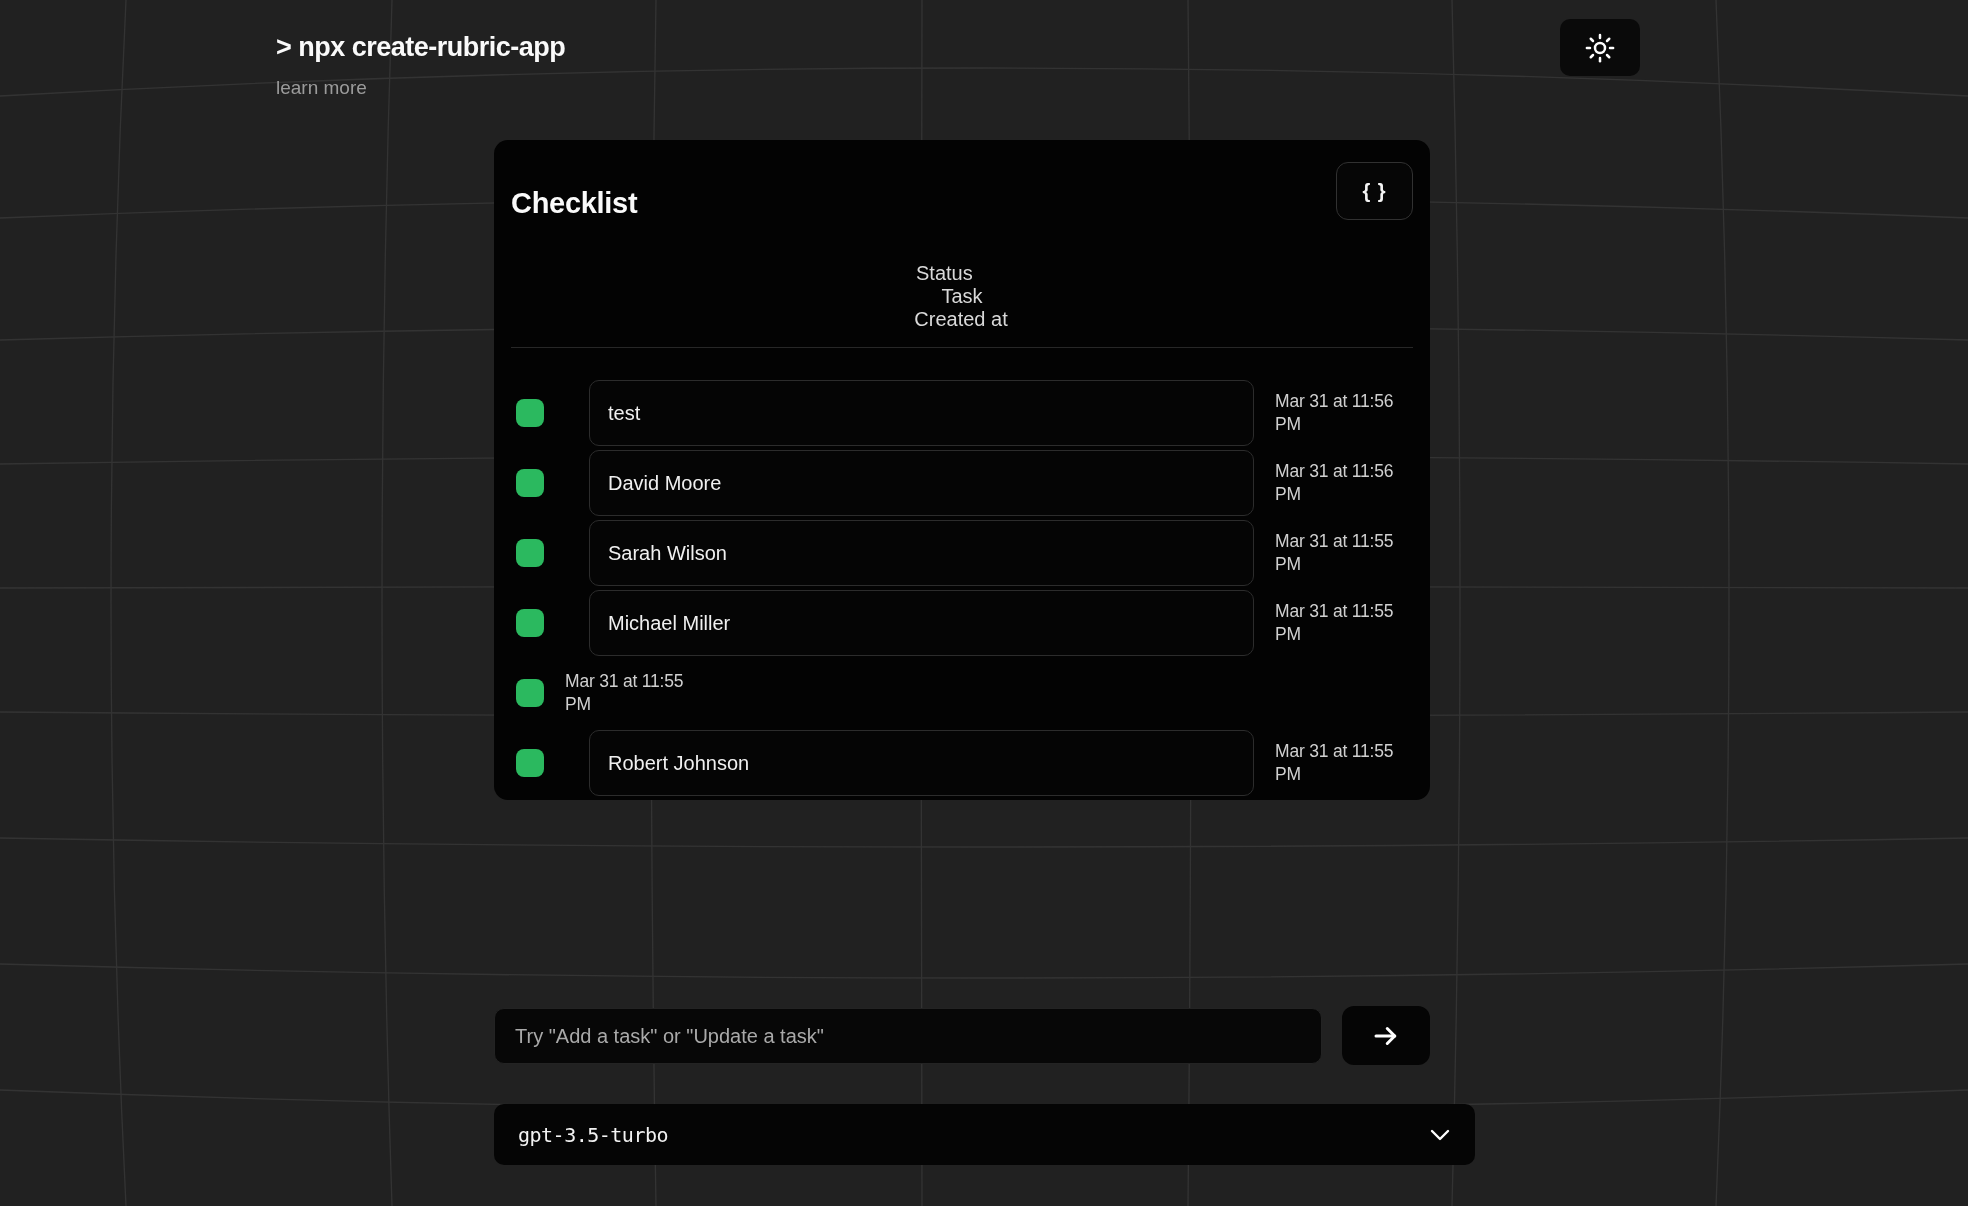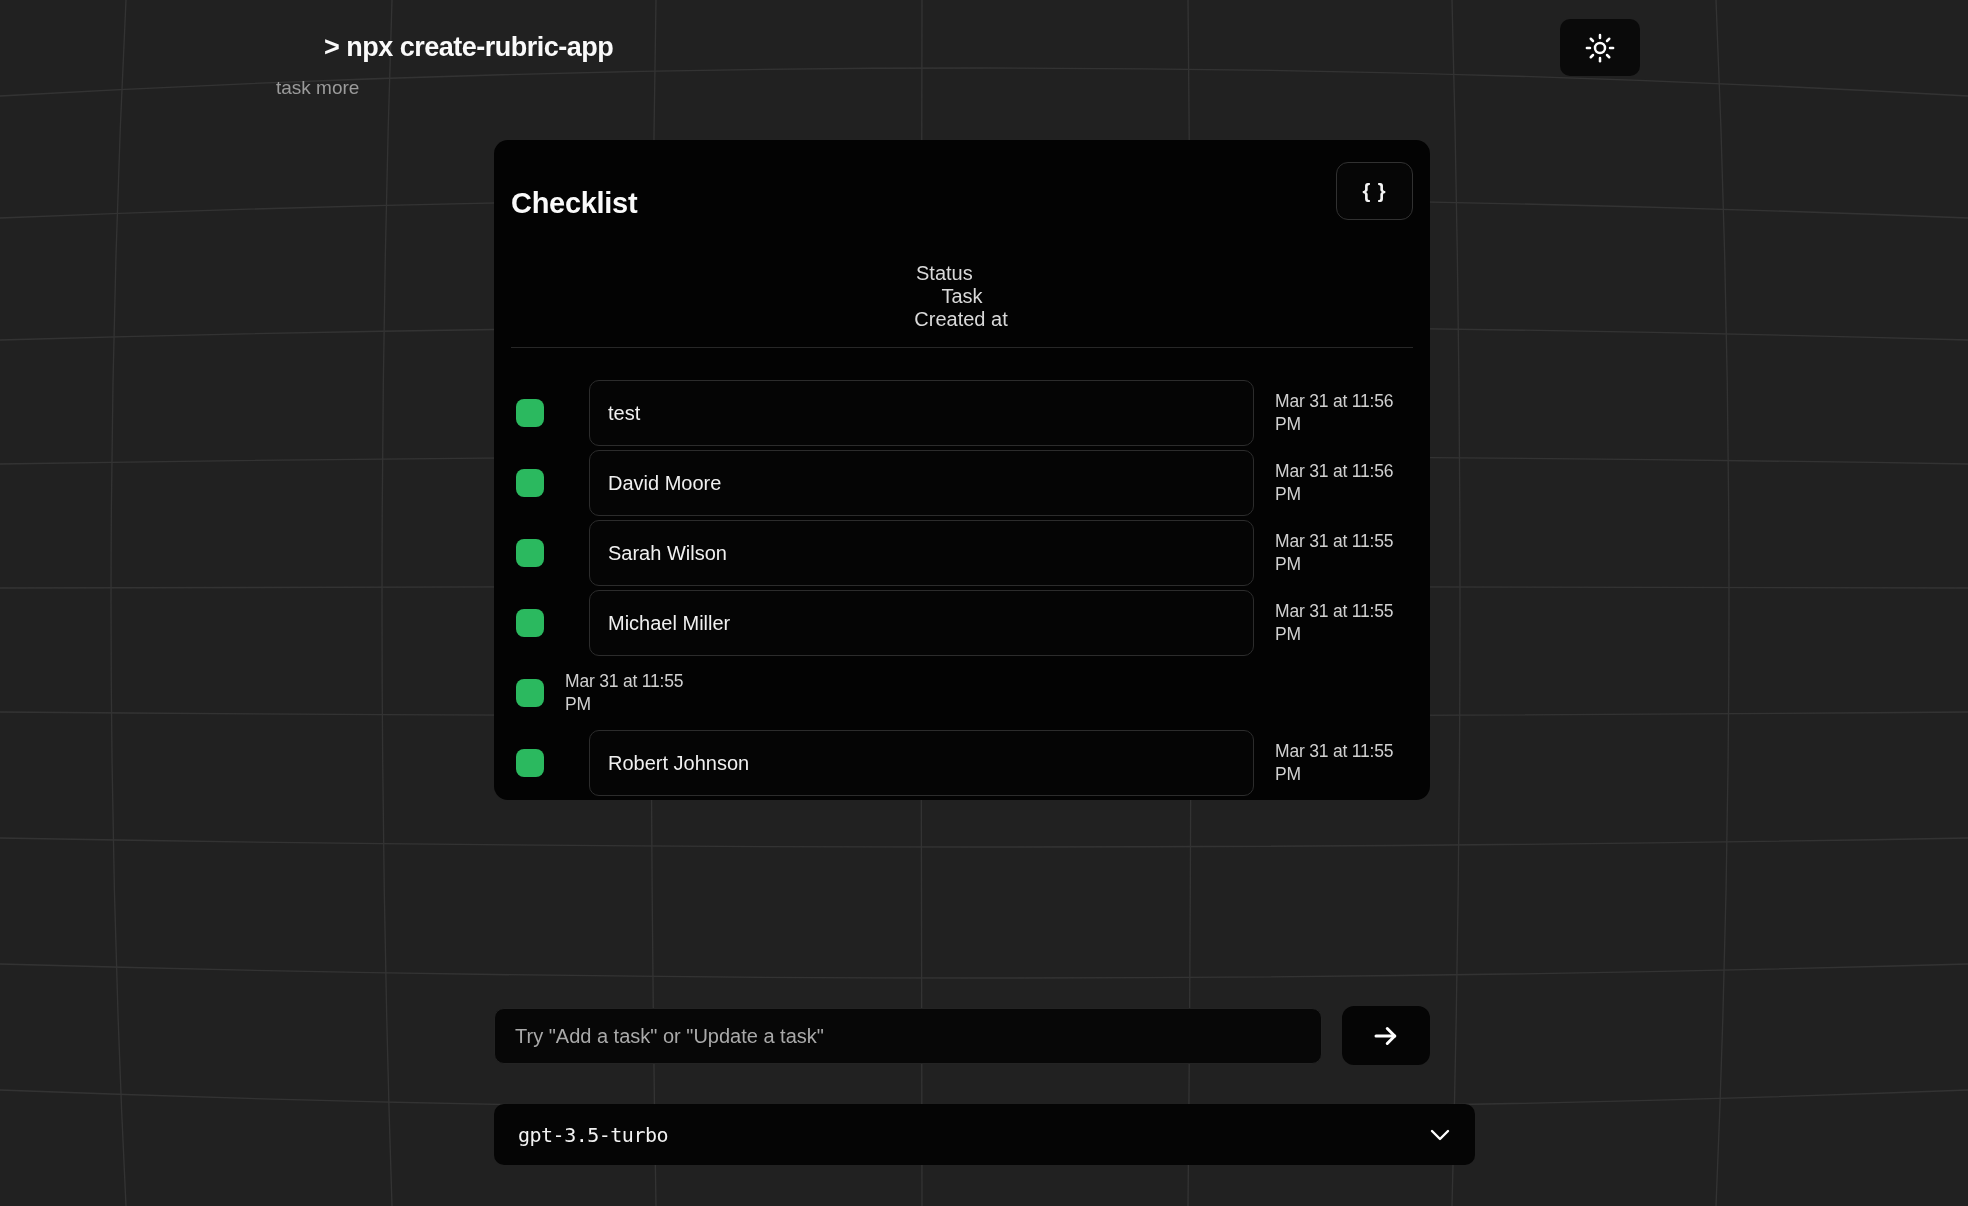--- a/index.html
+++ b/index.html
@@ -7,21 +7,21 @@
   body {
     position:relative;
     background:#212121;
     font-family:"Liberation Sans", sans-serif;
     color:#f2f2f2;
   }
   
   .bg-grid { position:absolute; inset:0; z-index:0; }
   
   .app-header { position:absolute; left:276px; top:32px; z-index:2; }
-  .app-title { font-size:27px; font-weight:700; letter-spacing:-0.5px; color:#fafafa;margin-left:48px; }
+  .app-title { font-size:27px; font-weight:700; letter-spacing:-0.5px; color:#fafafa; }
   .learn-more { display:inline-block; margin-top:14px; font-size:19px; color:#9b9b9b; cursor:pointer; text-decoration:none; }
   .theme-btn {
     position:absolute; left:1560px; top:19px; width:80px; height:57px; z-index:2;
     background:#0a0a0a; border:none; border-radius:10px;
     display:flex; align-items:center; justify-content:center; cursor:pointer;
   }
   
   .card {
     position:absolute; left:494px; top:140px; width:936px; height:660px; z-index:2;
     background:#030303; border-radius:14px; overflow:hidden;
@@ -99,21 +99,21 @@
     <path d="M 0 588 Q 984 584 1968 588"></path>
     <path d="M 0 712 Q 984 720 1968 712"></path>
     <path d="M 0 838 Q 984 856 1968 838"></path>
     <path d="M 0 964 Q 984 992 1968 964"></path>
     <path d="M 0 1090 Q 984 1128 1968 1090"></path>
   </g>
 </svg>
 
 <div class="app-header">
   <div class="app-title">&gt; npx create-rubric-app</div>
-  <a class="learn-more">task more</a>
+  <a class="learn-more">learn more</a>
 </div>
 
 <button class="theme-btn">
   <span style="display:flex;">
     <svg width="30" height="30" viewBox="0 0 24 24" fill="none" stroke="#ffffff" stroke-width="2" stroke-linecap="round">
       <circle cx="12" cy="12" r="4"></circle>
       <line x1="12" y1="1.5" x2="12" y2="4"></line>
         <line x1="12" y1="20" x2="12" y2="22.5"></line>
       <line x1="1.5" y1="12" x2="4" y2="12"></line>
         <line x1="20" y1="12" x2="22.5" y2="12"></line>

